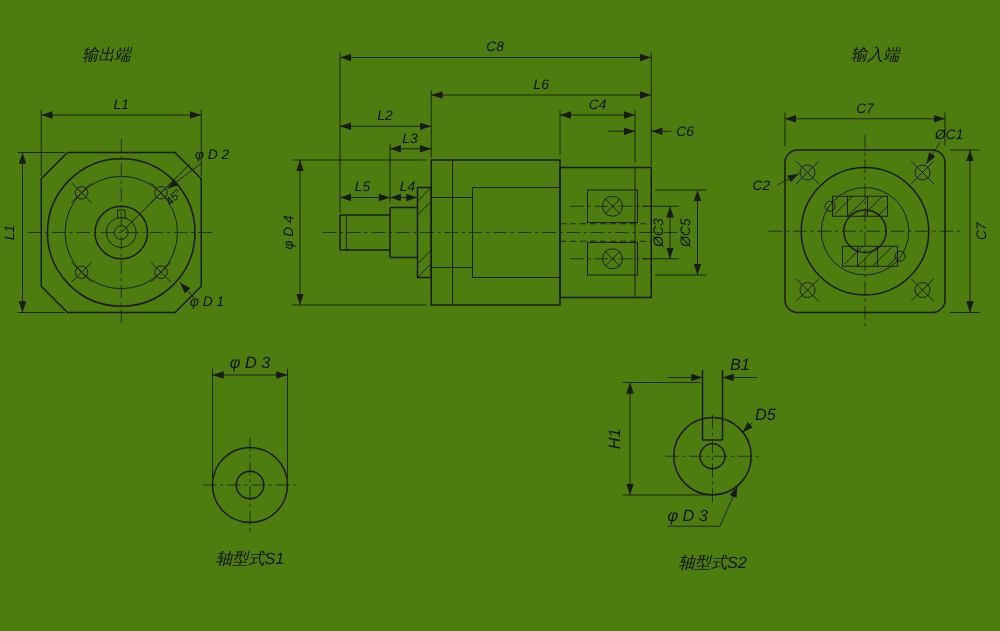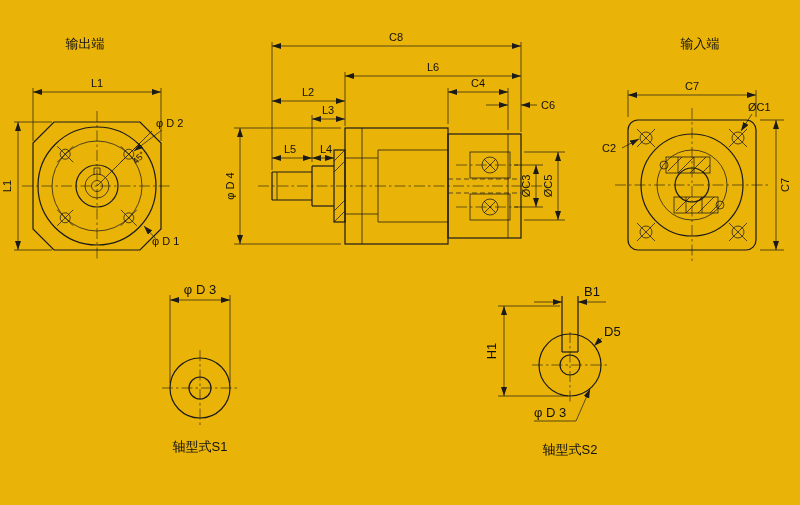--- a/index.html
+++ b/index.html
@@ -1,17 +1,17 @@
 <!DOCTYPE html>
 <html><head>
 <meta charset="utf-8">
 <style>
   html,body{margin:0;padding:0;background:#ffffff;}
-  .stage{position:relative;width:800px;height:505px;background:#eab308;overflow:hidden;
-         font-family:"Liberation Sans","DejaVu Sans",sans-serif;}
+  .stage{position:relative;width:800px;height:505px;background:#4d7c0f;overflow:hidden;
+         font-family:"Liberation Sans","DejaVu Sans",sans-serif;font-style:italic;}
   svg{display:block;}
   svg text{fill:#111111;font-family:"Liberation Sans","DejaVu Sans",sans-serif;}
   .t13{font-size:13px;}
   .t11{font-size:11px;}
   .t9{font-size:9px;}
   .ln{stroke:#1a1a1a;stroke-width:1.2;fill:none;}      
   .tn{stroke:#1a1a1a;stroke-width:0.75;fill:none;}     
   .cl{stroke:#1a1a1a;stroke-width:0.6;fill:none;stroke-dasharray:11 3 2.5 3;} 
   .hd{stroke:#1a1a1a;stroke-width:0.7;fill:none;stroke-dasharray:5 3;}        
   .dm{stroke:#1a1a1a;stroke-width:0.7;fill:none;}      

